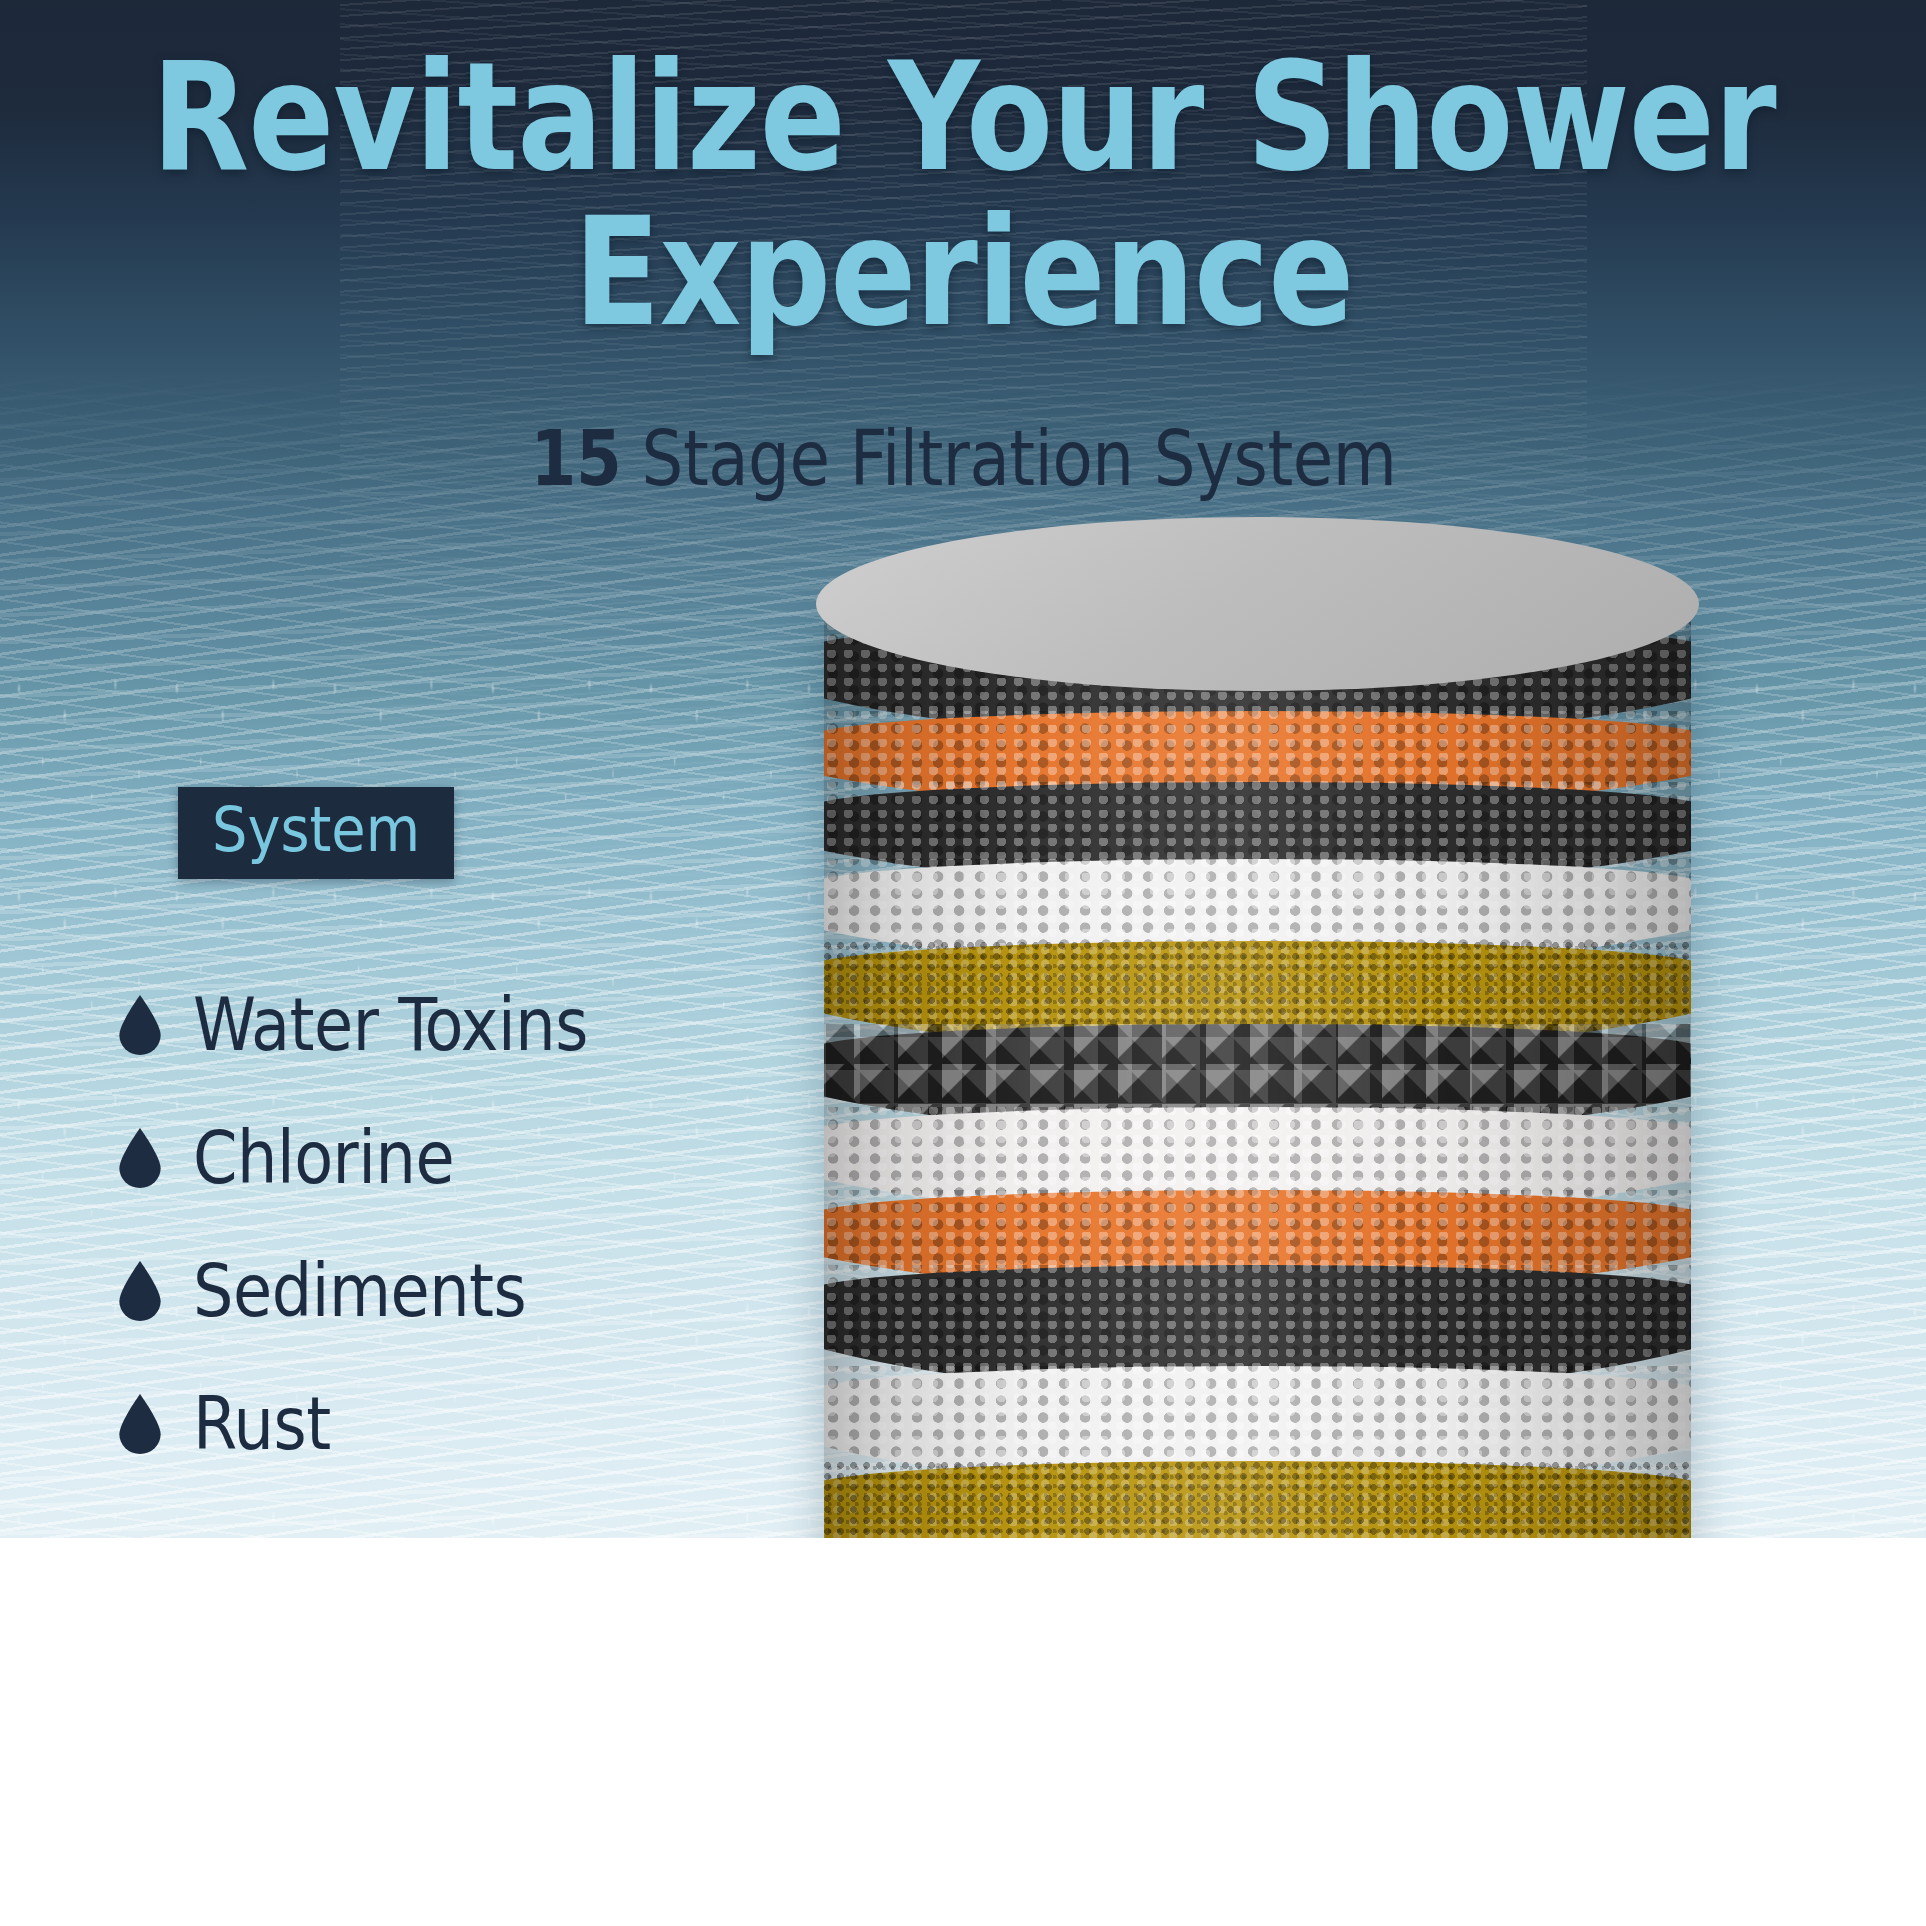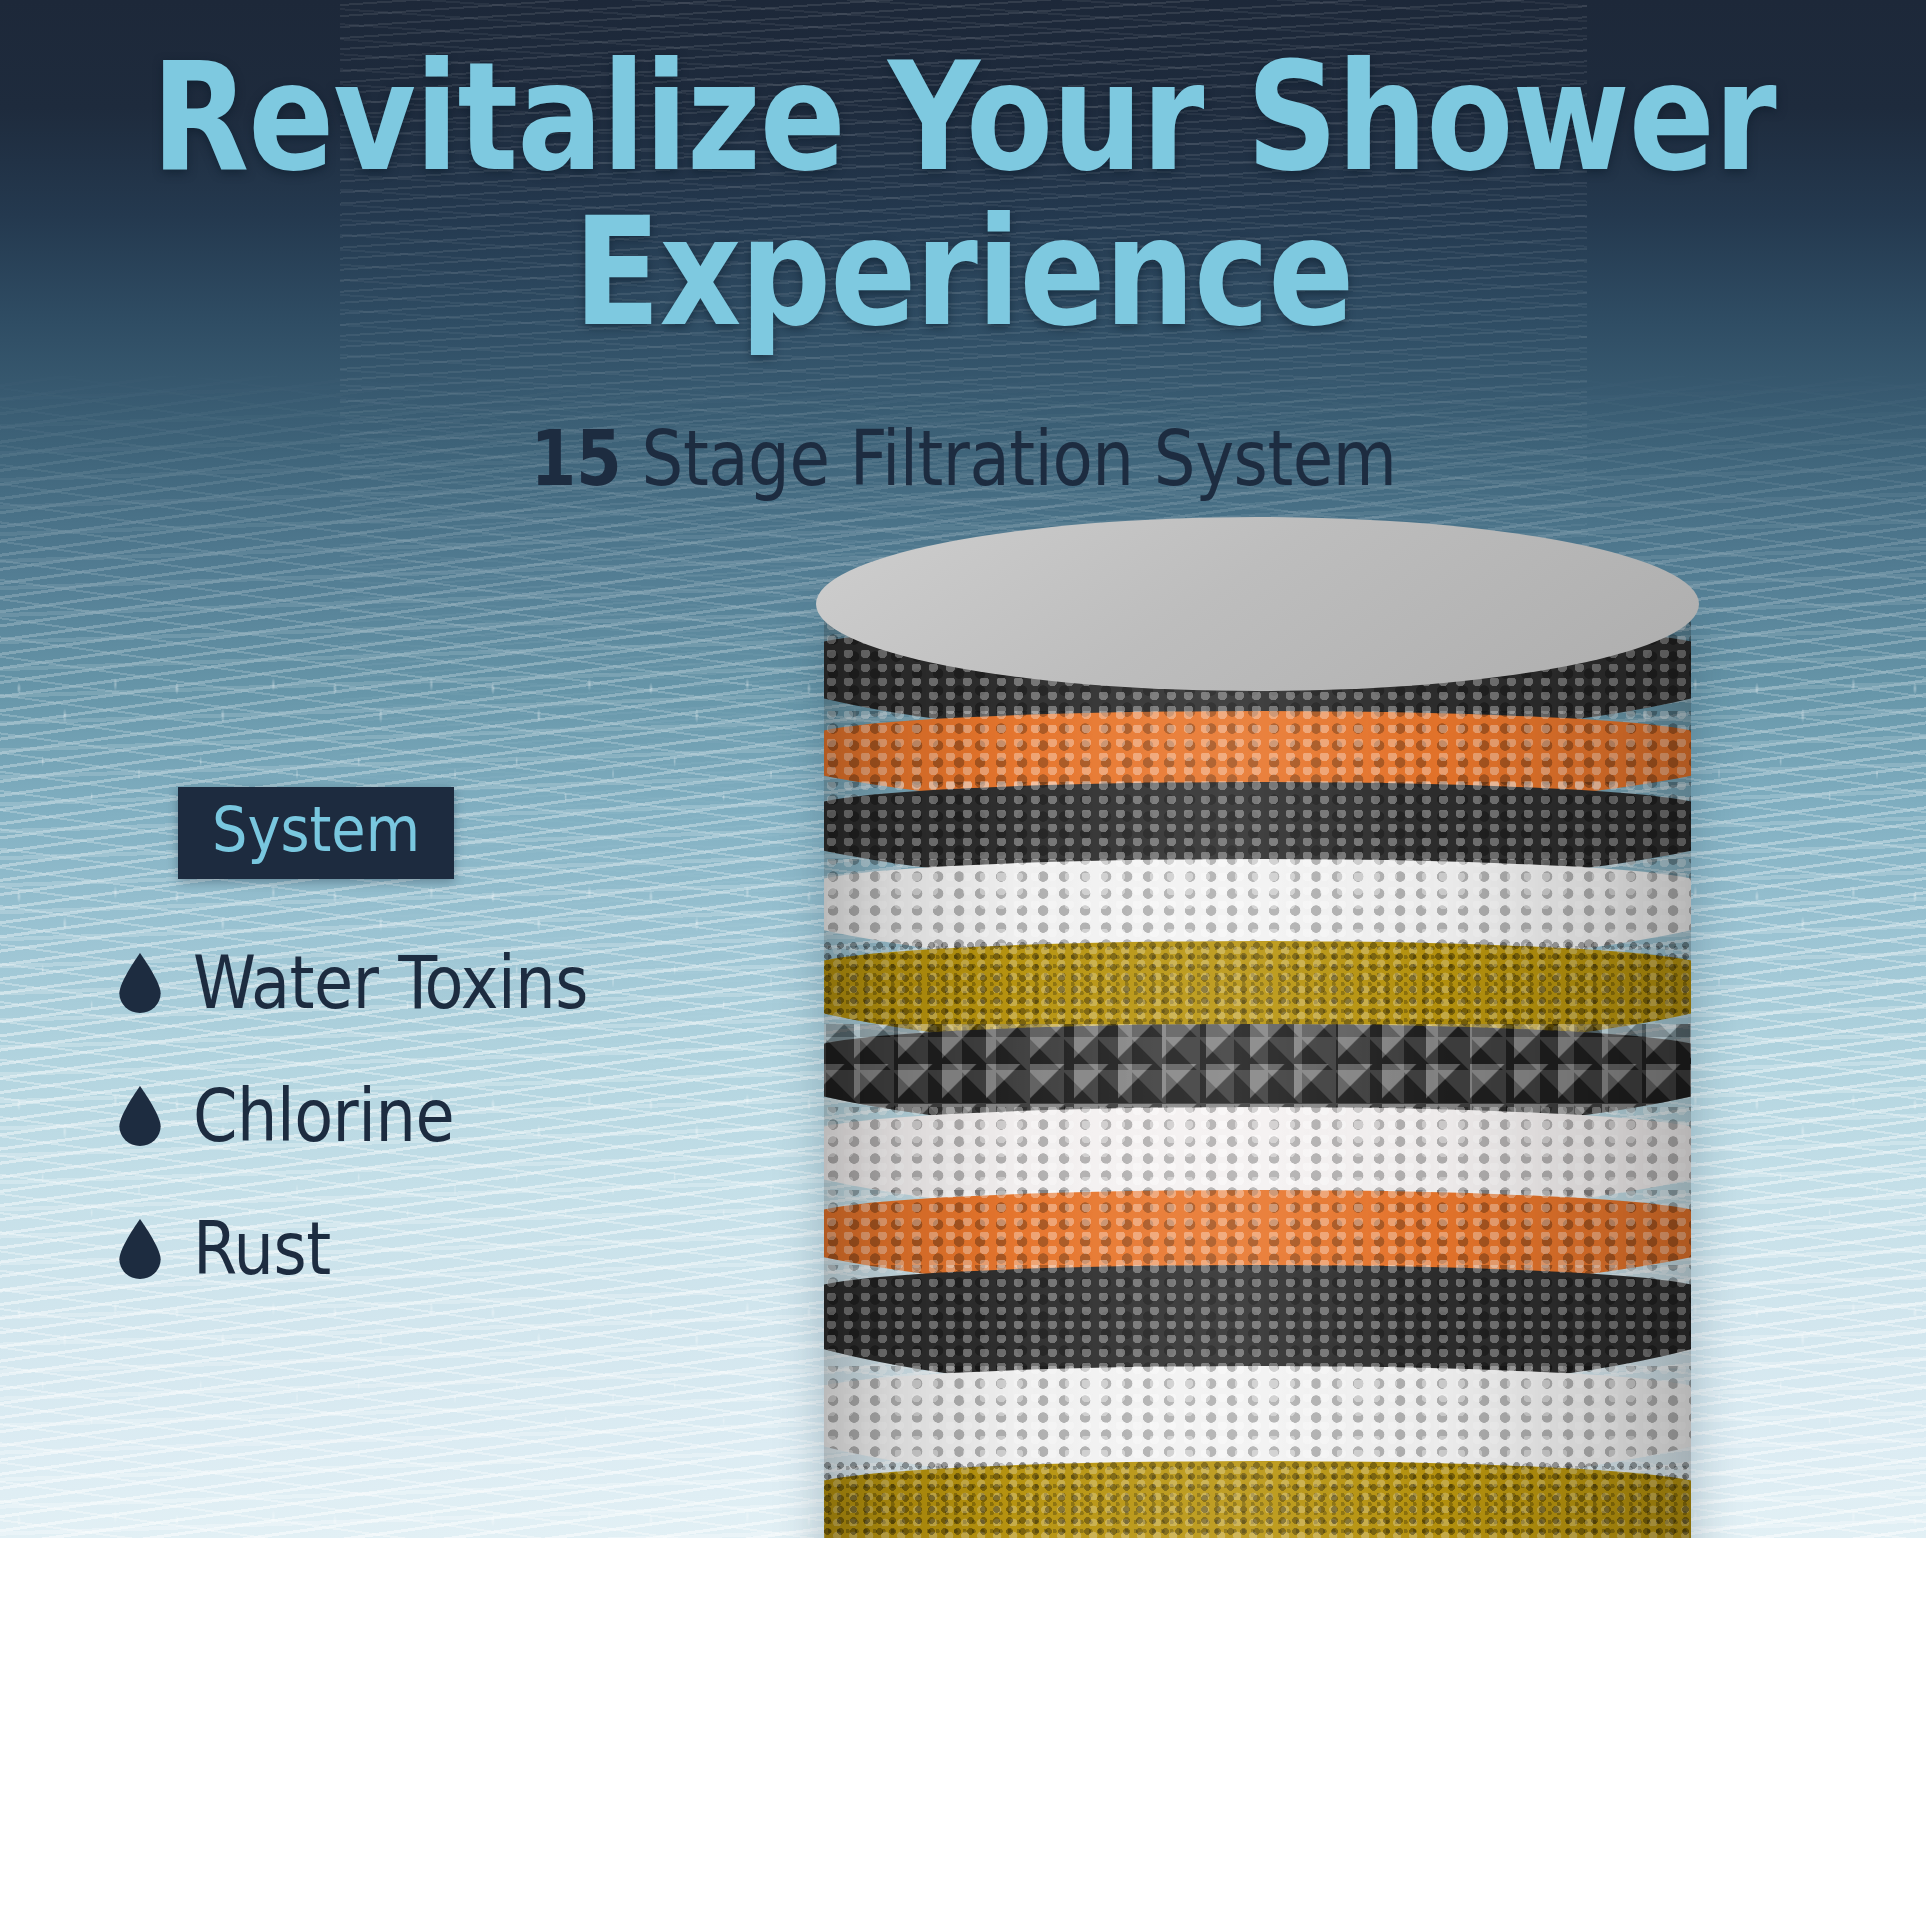--- a/index.html
+++ b/index.html
@@ -80,21 +80,21 @@
 
   
   .reduces-badge{
     position:absolute;left:178px;top:787px;
     background:#1d2b3f;color:#79c7df;
     font-size:62px;font-weight:400;
     padding:12px 34px 18px 34px;
     line-height:1;
     box-shadow:0 3px 10px rgba(15,35,55,.35);
   }
-  .bullet-list{position:absolute;left:117px;top:931px;width:634px;}
+  .bullet-list{position:absolute;left:117px;top:973px;width:634px;}
   .bullet-row{
     display:flex;align-items:center;height:103px;margin-bottom:30px;
   }
   .drop{
     width:46px;height:61px;flex:0 0 46px;margin-right:30px;
     position:relative;
   }
   .drop svg{display:block;width:46px;height:61px;}
   .bullet-label{
     font-size:73px;color:#1d2c40;font-weight:400;white-space:nowrap;letter-spacing:-0.5px;
@@ -214,20 +214,28 @@
     <div class="bullet-row">
       <span class="drop">
         <svg viewBox="0 0 46 62">
             <path d="M23 1 C23 1 44 30 44 42 A21 20 0 0 1 2 42 C2 30 23 1 23 1 Z" fill="#1d2c40"></path>
           </svg>
       </span>
       <span class="bullet-label">Chlorine</span>
     </div>
 
 
+    <div class="bullet-row">
+      <span class="drop">
+        <svg viewBox="0 0 46 62">
+            <path d="M23 1 C23 1 44 30 44 42 A21 20 0 0 1 2 42 C2 30 23 1 23 1 Z" fill="#1d2c40"></path>
+          </svg>
+      </span>
+      <span class="bullet-label">Sediments</span>
+    </div>
 
     <div class="bullet-row">
       <span class="drop">
         <svg viewBox="0 0 46 62">
             <path d="M23 1 C23 1 44 30 44 42 A21 20 0 0 1 2 42 C2 30 23 1 23 1 Z" fill="#1d2c40"></path>
           </svg>
       </span>
       <span class="bullet-label">Rust</span>
     </div>
 

